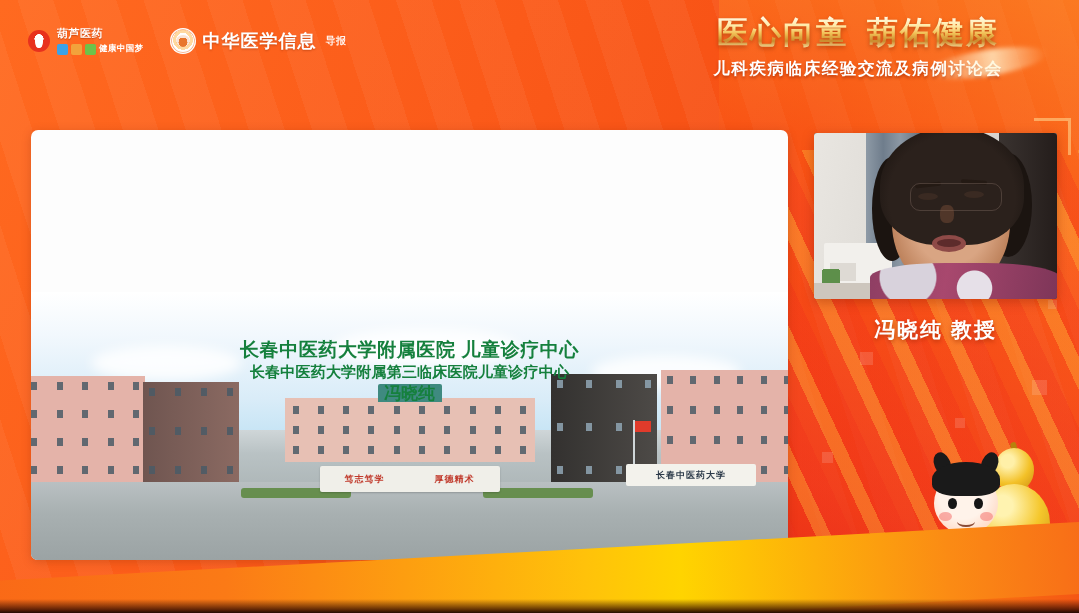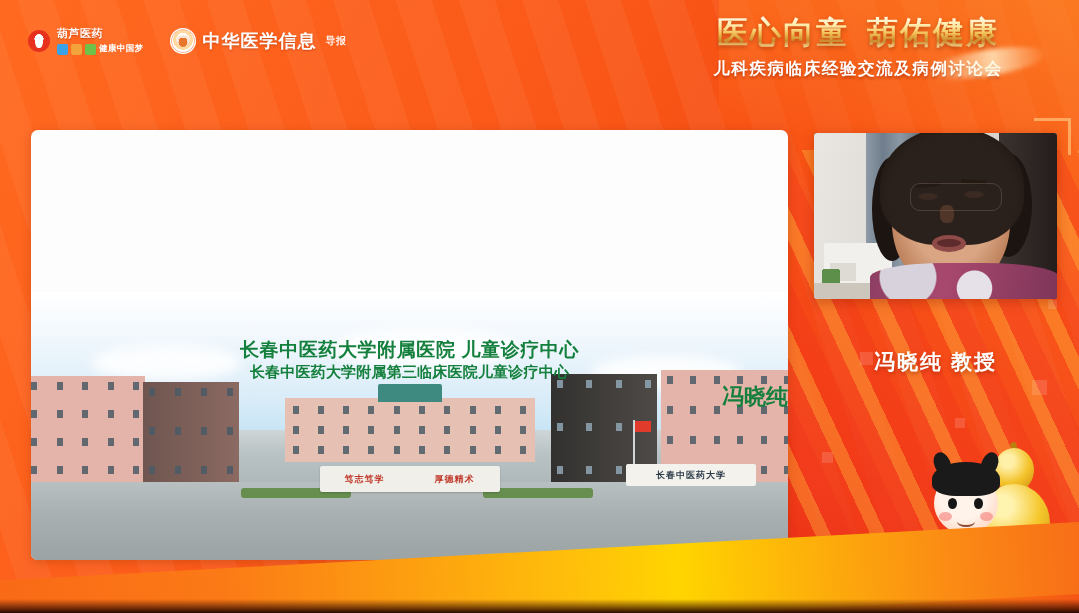--- a/index.html
+++ b/index.html
@@ -196,21 +196,21 @@
     font-size:43px;font-weight:800;color:#1b1b1b;letter-spacing:3px;
     font-family:"DejaVu Sans","Liberation Sans",sans-serif;
     text-shadow:0 1px 0 rgba(0,0,0,.12);
   }
   .slide-sub{
     position:absolute;left:0;top:208px;width:100%;text-align:center;
     color:#15803d;line-height:1.28;
   }
   .slide-sub .l1{font-size:19px;font-weight:800;letter-spacing:.6px;display:block;}
   .slide-sub .l2{font-size:15px;font-weight:800;letter-spacing:.2px;display:block;}
-  .slide-sub .l3{font-size:22px;font-weight:800;display:block;margin-top:1px;text-align:right;}
+  .slide-sub .l3{font-size:17px;font-weight:800;display:block;margin-top:1px;}
   .slide-sub .l4{font-size:22px;font-weight:800;display:block;margin-top:2px;letter-spacing:1px;}
 
   
   .cam-frame{
     position:absolute;left:814px;top:133px;width:243px;height:166px;
     border-radius:3px;overflow:hidden;background:#222;
     box-shadow:0 3px 12px rgba(120,25,0,.35);
   }
   .cam-wall{position:absolute;inset:0;background:linear-gradient(100deg,#e9e6e1 0%,#dedbd6 38%,#cfcdc9 100%);}
   .cam-curtain{
@@ -249,21 +249,21 @@
   .shirt{
     position:absolute;left:56px;bottom:0;width:190px;height:36px;
     background:
       radial-gradient(circle at 20% 40%,#d8d2dc 0 18%,rgba(0,0,0,0) 19%),
       radial-gradient(circle at 55% 70%,#e6e0e8 0 16%,rgba(0,0,0,0) 17%),
       linear-gradient(100deg,#8e3e63 0%,#a8486e 40%,#7d3558 100%);
     border-radius:40% 40% 0 0;
   }
 
   
-  .speaker{position:absolute;left:814px;top:316px;width:243px;text-align:center;margin-top:32px;}
+  .speaker{position:absolute;left:814px;top:316px;width:243px;text-align:center;}
   .sp-name{
     font-size:21px;font-weight:800;color:#fff;letter-spacing:2px;
     text-shadow:0 2px 4px rgba(150,35,0,.6);white-space:nowrap;
   }
   .sp-org{
     margin-top:7px;font-size:12px;font-weight:700;color:rgba(255,255,255,.93);
     letter-spacing:1.4px;text-shadow:0 1px 3px rgba(150,35,0,.55);white-space:nowrap;
   }
 
   

